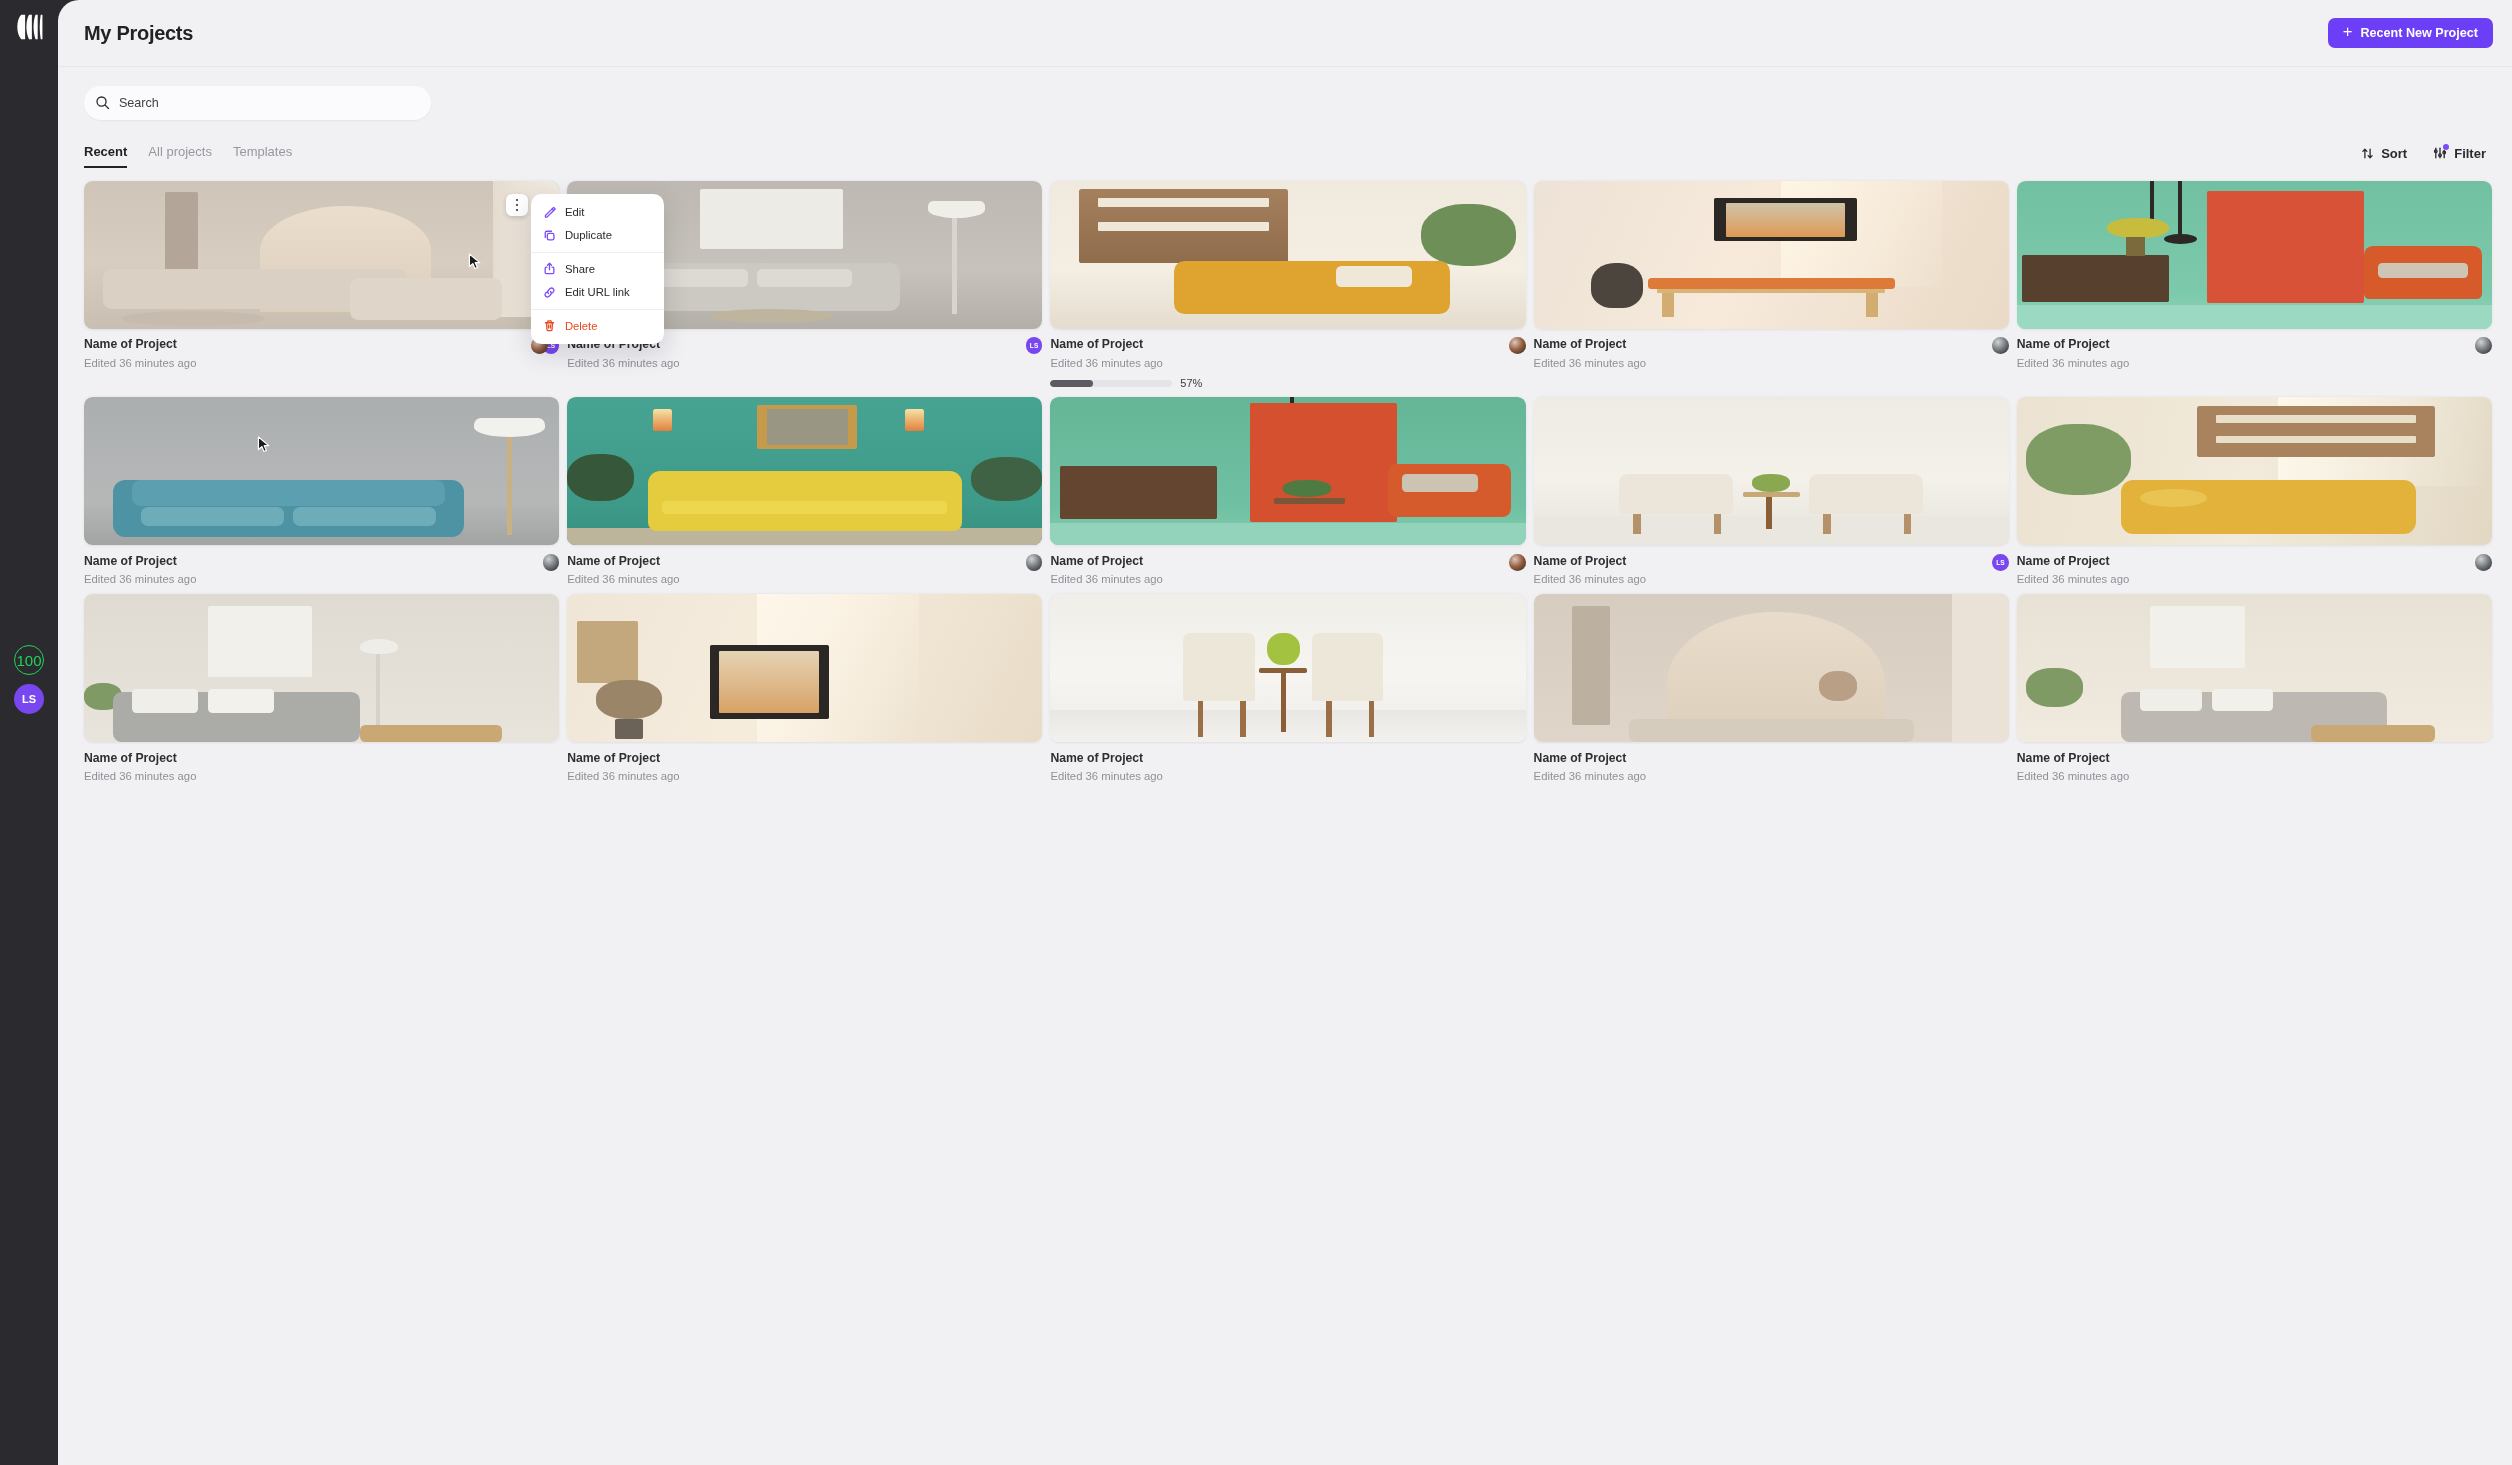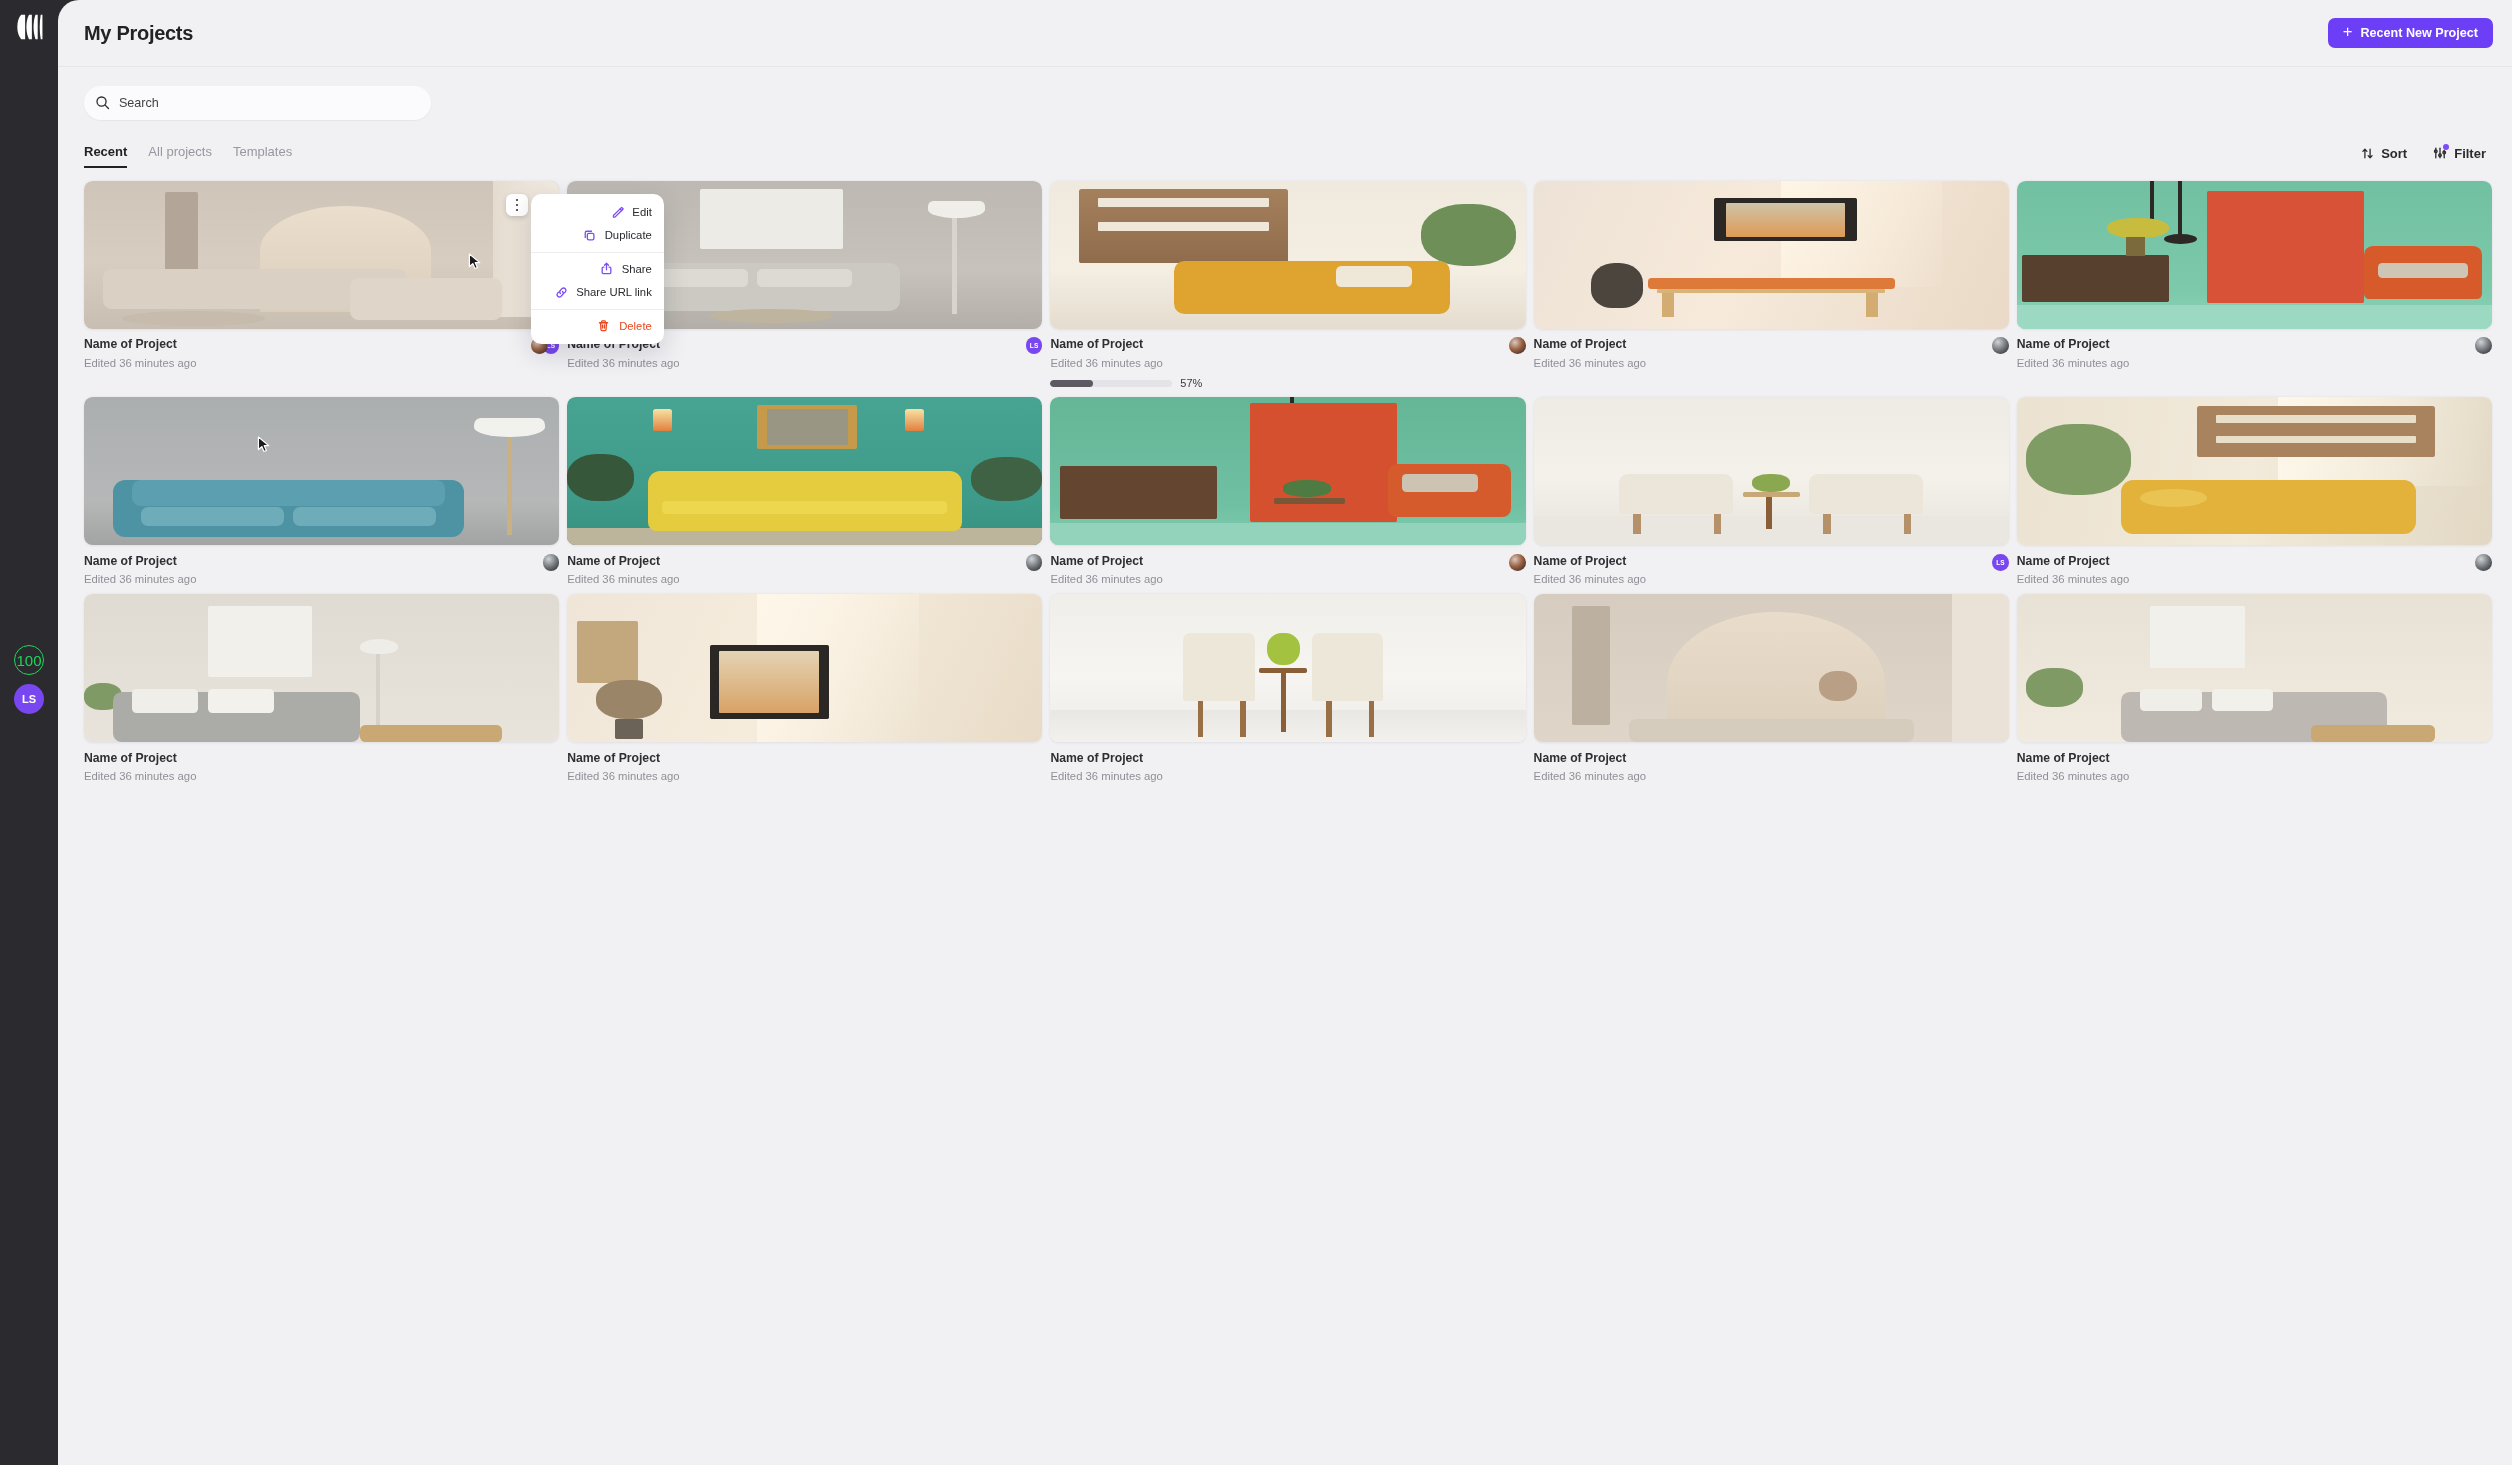--- a/index.html
+++ b/index.html
@@ -70,21 +70,21 @@
 
   
   .dots-btn { position:absolute; left:506px; top:194px; width:22px; height:22px;
     background:#fff; border-radius:6.1px; box-shadow:0 1.7px 5.2px rgba(20,20,40,.18);
     display:flex; flex-direction:column; align-items:center; justify-content:center;
     gap:2.3px; z-index:30; cursor:pointer; }
   .dots-btn i { width:2.8px; height:2.8px; border-radius:50%; background:#26262B; display:block; }
   .ctx-menu { position:absolute; left:531px; top:194px; width:133px; background:#fff;
     border-radius:10.5px; box-shadow:0 8.7px 26px rgba(25,25,45,.16); padding:6.1px 0; z-index:40; }
   .mi { display:flex; align-items:center; gap:8.7px; height:23.6px; padding:0 12.2px;
-    font-size:11.3px; color:#2A2A2F; cursor:pointer;justify-content:flex-end; }
+    font-size:11.3px; color:#2A2A2F; cursor:pointer; }
   .mi svg { flex:0 0 auto; }
   .mi.danger { color:#E8481F; }
   .mdiv { border-top:0.9px solid #EDEDF1; margin:4.4px 0; }
   .cursor { position:absolute; z-index:60; pointer-events:none; }
 </style>
 </head>
 <body>
 
 <div class="sidebar">
   <div class="logo">
@@ -481,21 +481,21 @@
       </span>
       <span>Share</span>
     </div>
     <div class="mi">
       <span style="display: flex;">
         <svg width="13" height="13" viewBox="0 0 15 15" fill="none" stroke="#7C4BFA" stroke-width="1.5" stroke-linecap="round">
           <path d="M6.3 8.7a2.7 2.7 0 0 1 0-3.8l1.9-1.9a2.7 2.7 0 0 1 3.8 3.8l-1 1"></path>
           <path d="M8.7 6.3a2.7 2.7 0 0 1 0 3.8l-1.9 1.9a2.7 2.7 0 0 1-3.8-3.8l1-1"></path>
         </svg>
       </span>
-      <span>Share URL link</span>
+      <span>Edit URL link</span>
     </div>
     <div class="mdiv"></div>
     <div class="mi danger">
       <span style="display: flex;">
         <svg width="13" height="13" viewBox="0 0 15 15" fill="none" stroke="#E8481F" stroke-width="1.5" stroke-linecap="round" stroke-linejoin="round">
           <path d="M2.8 4.3h9.4"></path>
           <path d="M5.4 4.3V3.1a.9.9 0 0 1 .9-.9h2.4a.9.9 0 0 1 .9.9v1.2"></path>
           <path d="M4.1 4.3l.5 8.1a1 1 0 0 0 1 .9h3.8a1 1 0 0 0 1-.9l.5-8.1"></path>
           <path d="M6.4 6.8v3.6M8.6 6.8v3.6"></path>
         </svg>

